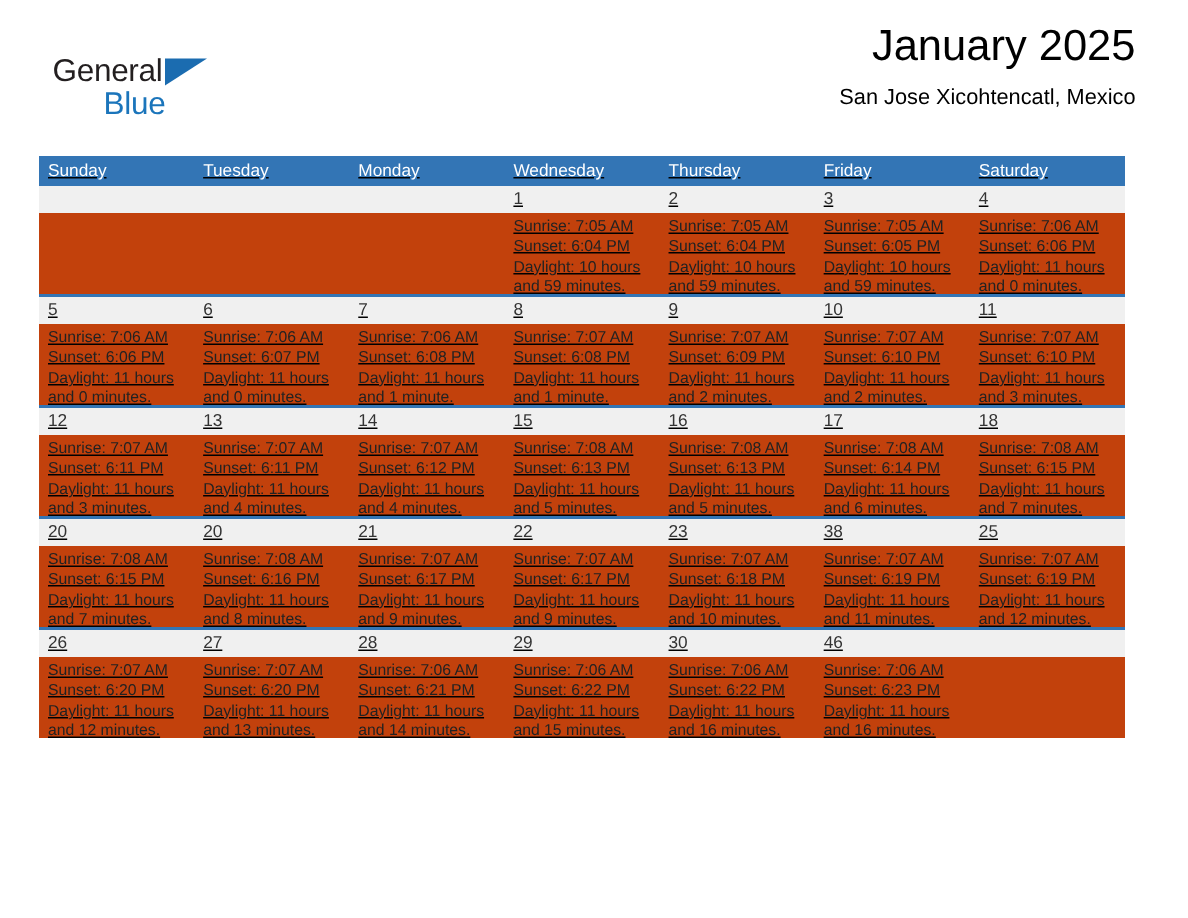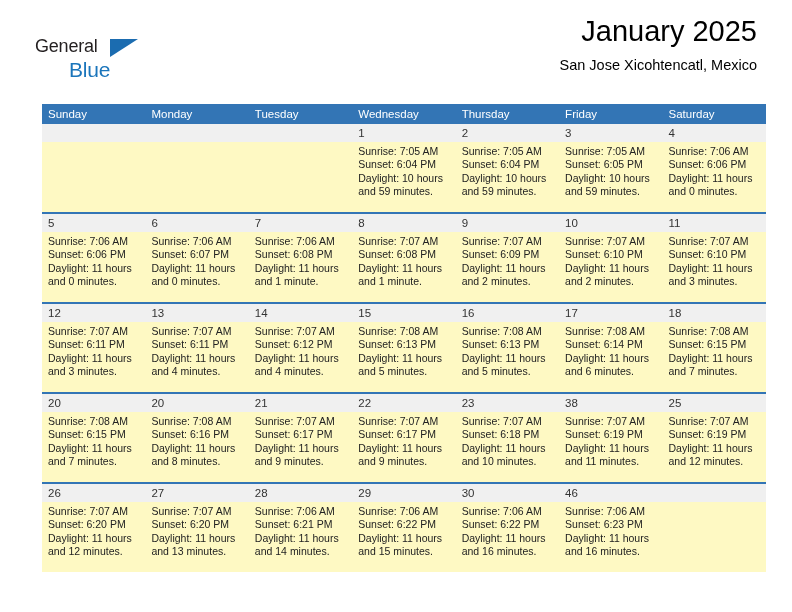--- a/index.html
+++ b/index.html
@@ -33,21 +33,21 @@
     position: absolute;
     left: 35px;
     top: 36px;
     width: 130px;
     height: 48px;
   }
   .logo-general {
     position: absolute;
     left: 0;
     top: 0;
-    font-size: 18px;
+    font-size: 21px;
     letter-spacing: -0.2px;
     color: #231f20;
     font-family: "Liberation Sans", sans-serif;
   }
   .logo-blue {
     position: absolute;
     left: 22px;
     top: 22px;
     font-size: 21px;
     letter-spacing: -0.2px;
@@ -82,23 +82,24 @@
     font-size: 14.5px;
     color: #000000;
     line-height: 20px;
     margin-top: 7px;
     white-space: nowrap;
   }
 
   
   .calendar {
     position: absolute;
-    left: 42px;
+    left: 26px;
     top: 104px;
     width: 724px;
+    text-decoration: underline;
   }
   .cal-row {
     display: flex;
     width: 100%;
   }
   .cal-col {
     width: 103.43px;
     box-sizing: border-box;
   }
 
@@ -131,22 +132,22 @@
   .daynum {
     height: 18px;
     line-height: 18px;
     font-size: 11.5px;
     color: #333333;
     padding-left: 6px;
     box-sizing: border-box;
   }
   .week-body {
     display: flex;
-    background: #fef9c3;
-    height: 70px;
+    background: #c2410c;
+    height: 54px;
   }
   .daycell {
     height: 70px;
     padding: 3px 6px 0 6px;
     box-sizing: border-box;
   }
   .info-line {
     font-size: 10.5px;
     line-height: 13.4px;
     color: #222222;
@@ -169,22 +170,22 @@
     <div class="title-block">
       <div class="cal-title">January 2025</div>
       <div class="cal-subtitle">San Jose Xicohtencatl, Mexico</div>
     </div>
 
   </div>
 
   <div class="calendar">
     <div class="cal-row dow-row" id="dow-row">
         <div class="cal-col dow-cell">Sunday</div>
+        <div class="cal-col dow-cell">Tuesday</div>
         <div class="cal-col dow-cell">Monday</div>
-        <div class="cal-col dow-cell">Tuesday</div>
         <div class="cal-col dow-cell">Wednesday</div>
         <div class="cal-col dow-cell">Thursday</div>
         <div class="cal-col dow-cell">Friday</div>
         <div class="cal-col dow-cell">Saturday</div>
       </div>
     <div id="weeks-container">
         <div class="week first">
           <div class="week-numbers">
             <div class="cal-col daynum"></div>
             <div class="cal-col daynum"></div>

